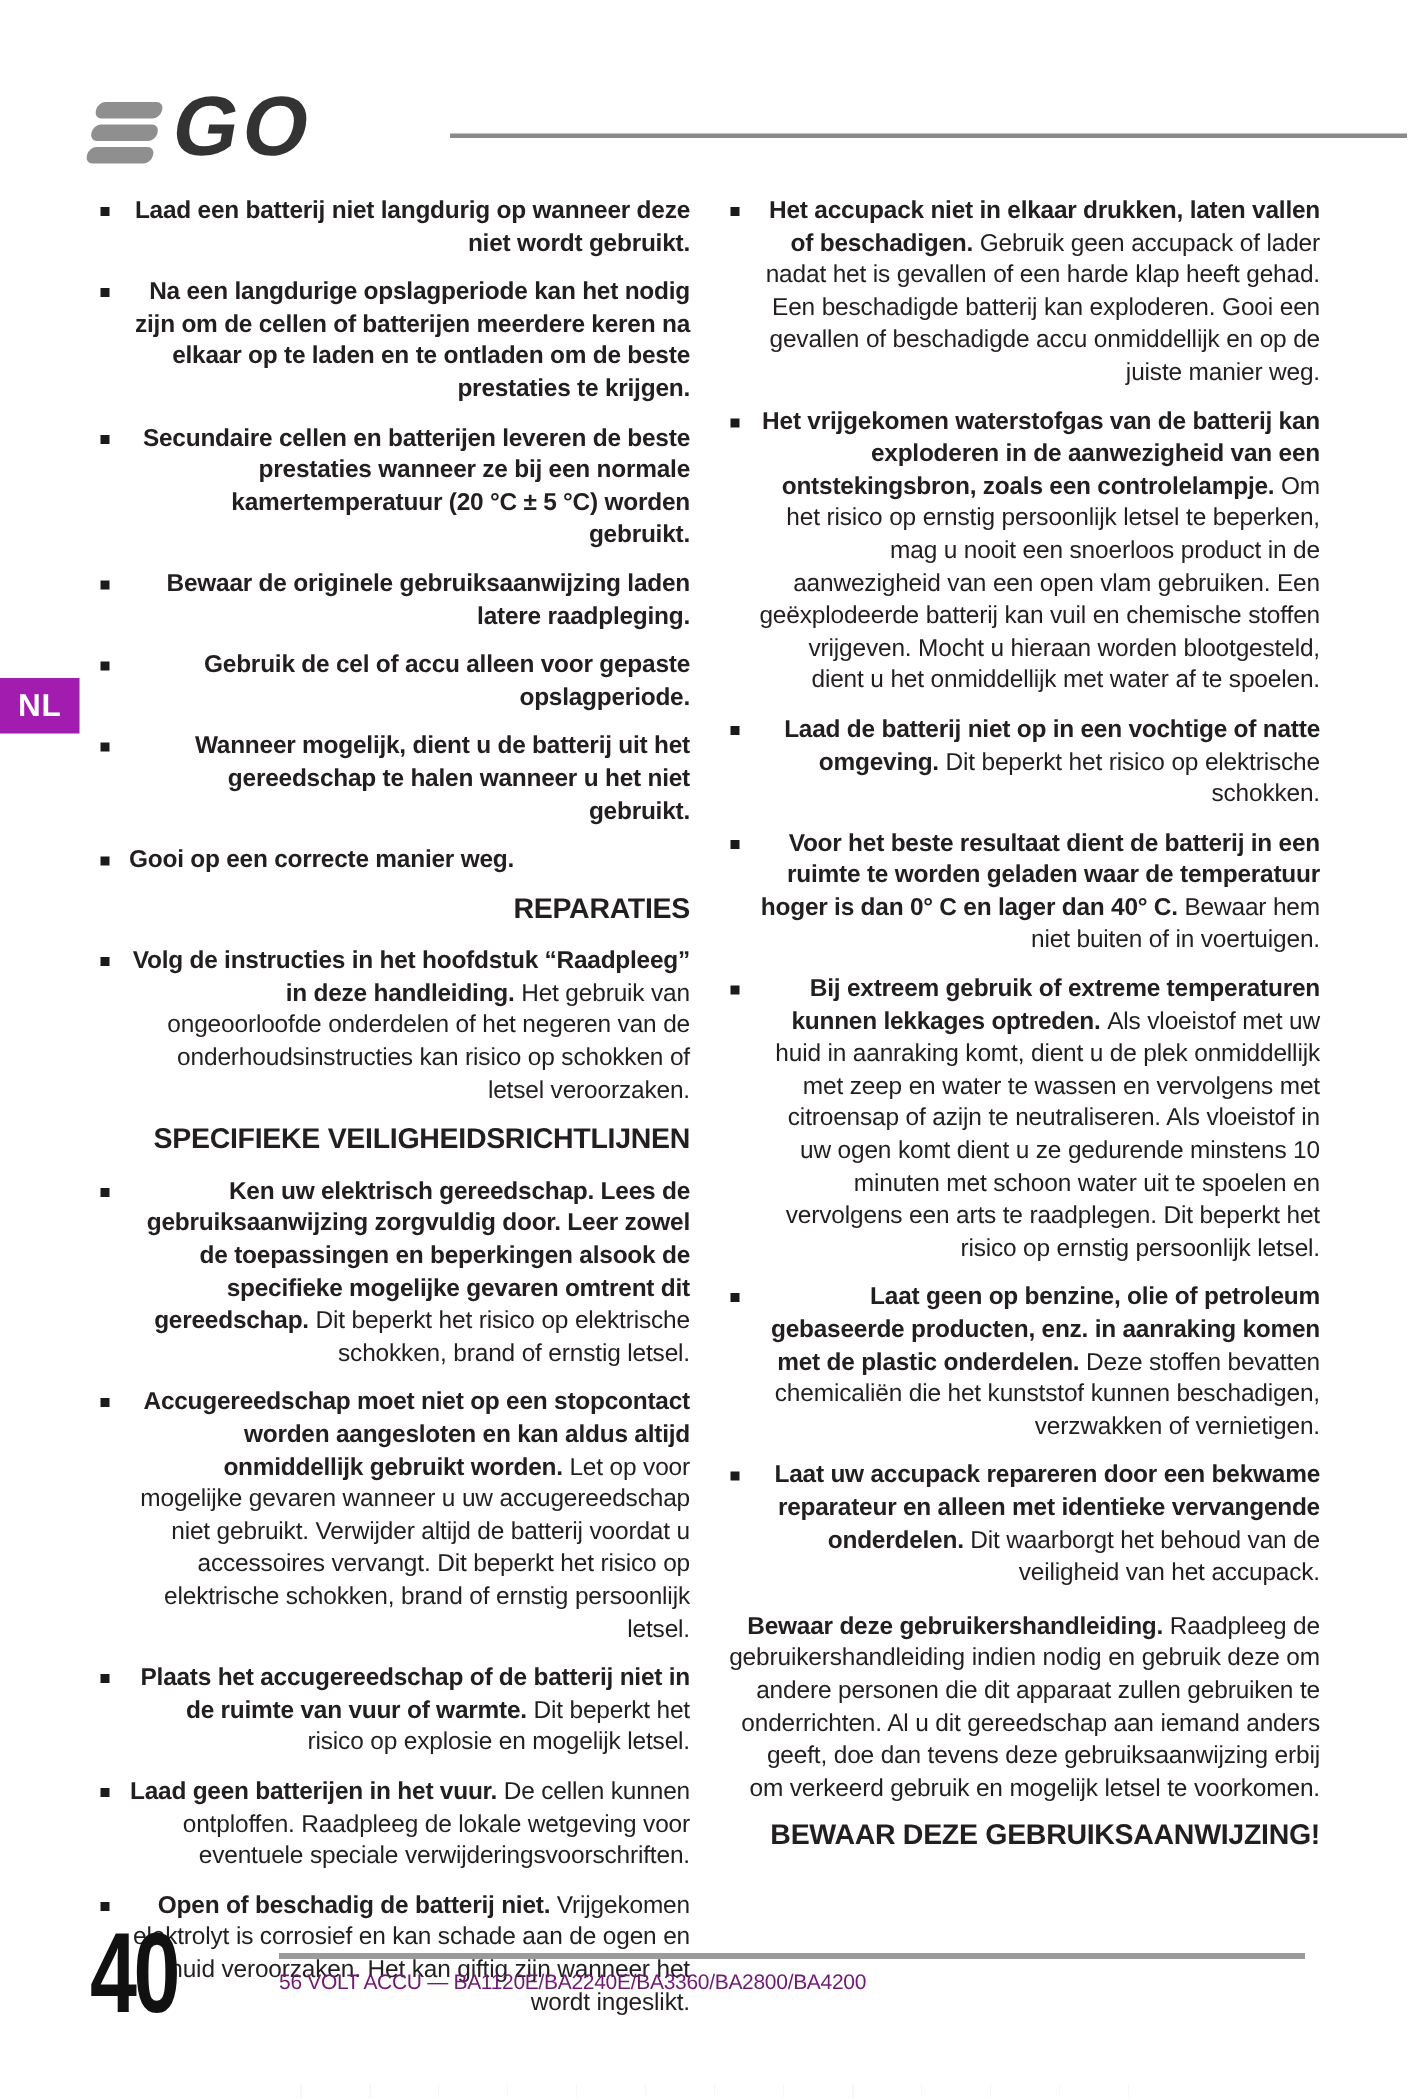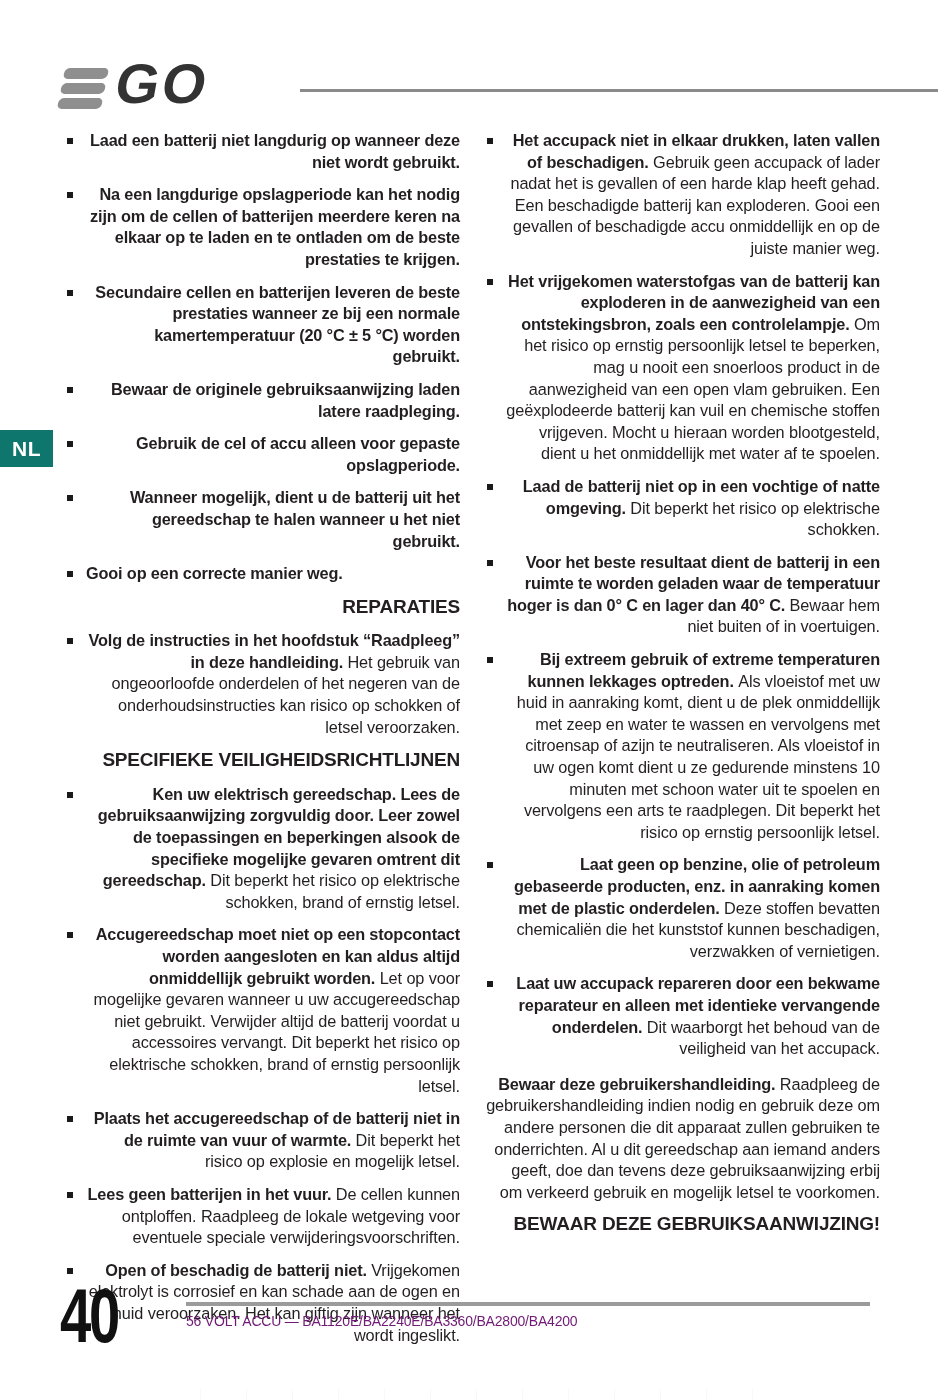--- a/index.html
+++ b/index.html
@@ -13,21 +13,21 @@
   .logo-e .bar{display:block;width:44px;height:11px;background:#8f8f8f;border-radius:5px;transform:skewX(-14deg);}
   .logo-e .bar:nth-child(2){margin-left:-3px;}
   .logo-e .bar:nth-child(3){margin-left:-6px;}
   .logo-go{
     font-size:56px;font-weight:bold;color:#333333;letter-spacing:3px;line-height:1;
     transform:skewX(-10deg);margin-left:8px;margin-top:-4px;
   }
   .header-rule{position:absolute;left:300px;top:89px;width:638px;height:3px;background:#8a8a8a;}
   
   .lang-tab{
-    position:absolute;left:0;top:430px;width:53px;height:37px;background:#0f766e;color:#ffffff;
+    position:absolute;left:0;top:452px;width:53px;height:37px;background:#a21caf;color:#ffffff;
     font-size:21px;font-weight:bold;text-align:center;line-height:37px;letter-spacing:.5px;
   }
   
   .col{position:absolute;top:130px;width:394px;font-size:16.3px;line-height:21.6px;letter-spacing:-0.1px;}
   .col-left{left:66px;text-align:right;}
   .col-right{left:486px;text-align:right;}
   .bullet-item{display:flex;margin-bottom:11px;}
   .bullet-item .marker{flex:none;width:6px;height:6px;background:#1a1a1a;margin:8px 13px 0 1px;}
   .btext b{letter-spacing:-0.15px;}
   .section-heading{font-size:19px;font-weight:bold;letter-spacing:-0.2px;margin:1px 0 13px 0;}
@@ -104,21 +104,21 @@
       <div class="bullet-item">
         <span class="marker"></span>
         <span class="btext"><b>Accugereedschap moet niet op een stopcontact worden aangesloten en kan aldus altijd onmiddellijk gebruikt worden. </b>Let op voor mogelijke gevaren wanneer u uw accugereedschap niet gebruikt. Verwijder altijd de batterij voordat u accessoires vervangt. Dit beperkt het risico op elektrische schokken, brand of ernstig persoonlijk letsel.</span>
       </div>
       <div class="bullet-item">
         <span class="marker"></span>
         <span class="btext"><b>Plaats het accugereedschap of de batterij niet in de ruimte van vuur of warmte. </b>Dit beperkt het risico op explosie en mogelijk letsel.</span>
       </div>
       <div class="bullet-item">
         <span class="marker"></span>
-        <span class="btext"><b>Lees geen batterijen in het vuur. </b>De cellen kunnen ontploffen. Raadpleeg de lokale wetgeving voor eventuele speciale verwijderingsvoorschriften.</span>
+        <span class="btext"><b>Laad geen batterijen in het vuur. </b>De cellen kunnen ontploffen. Raadpleeg de lokale wetgeving voor eventuele speciale verwijderingsvoorschriften.</span>
       </div>
       <div class="bullet-item">
         <span class="marker"></span>
         <span class="btext"><b>Open of beschadig de batterij niet. </b>Vrijgekomen elektrolyt is corrosief en kan schade aan de ogen en huid veroorzaken. Het kan giftig zijn wanneer het wordt ingeslikt.</span>
       </div>
     </div>
   <div class="col col-right" id="col-right">
       <div class="bullet-item">
         <span class="marker"></span>
         <span class="btext"><b>Het accupack niet in elkaar drukken, laten vallen of beschadigen. </b>Gebruik geen accupack of lader nadat het is gevallen of een harde klap heeft gehad. Een beschadigde batterij kan exploderen. Gooi een gevallen of beschadigde accu onmiddellijk en op de juiste manier weg.</span>

